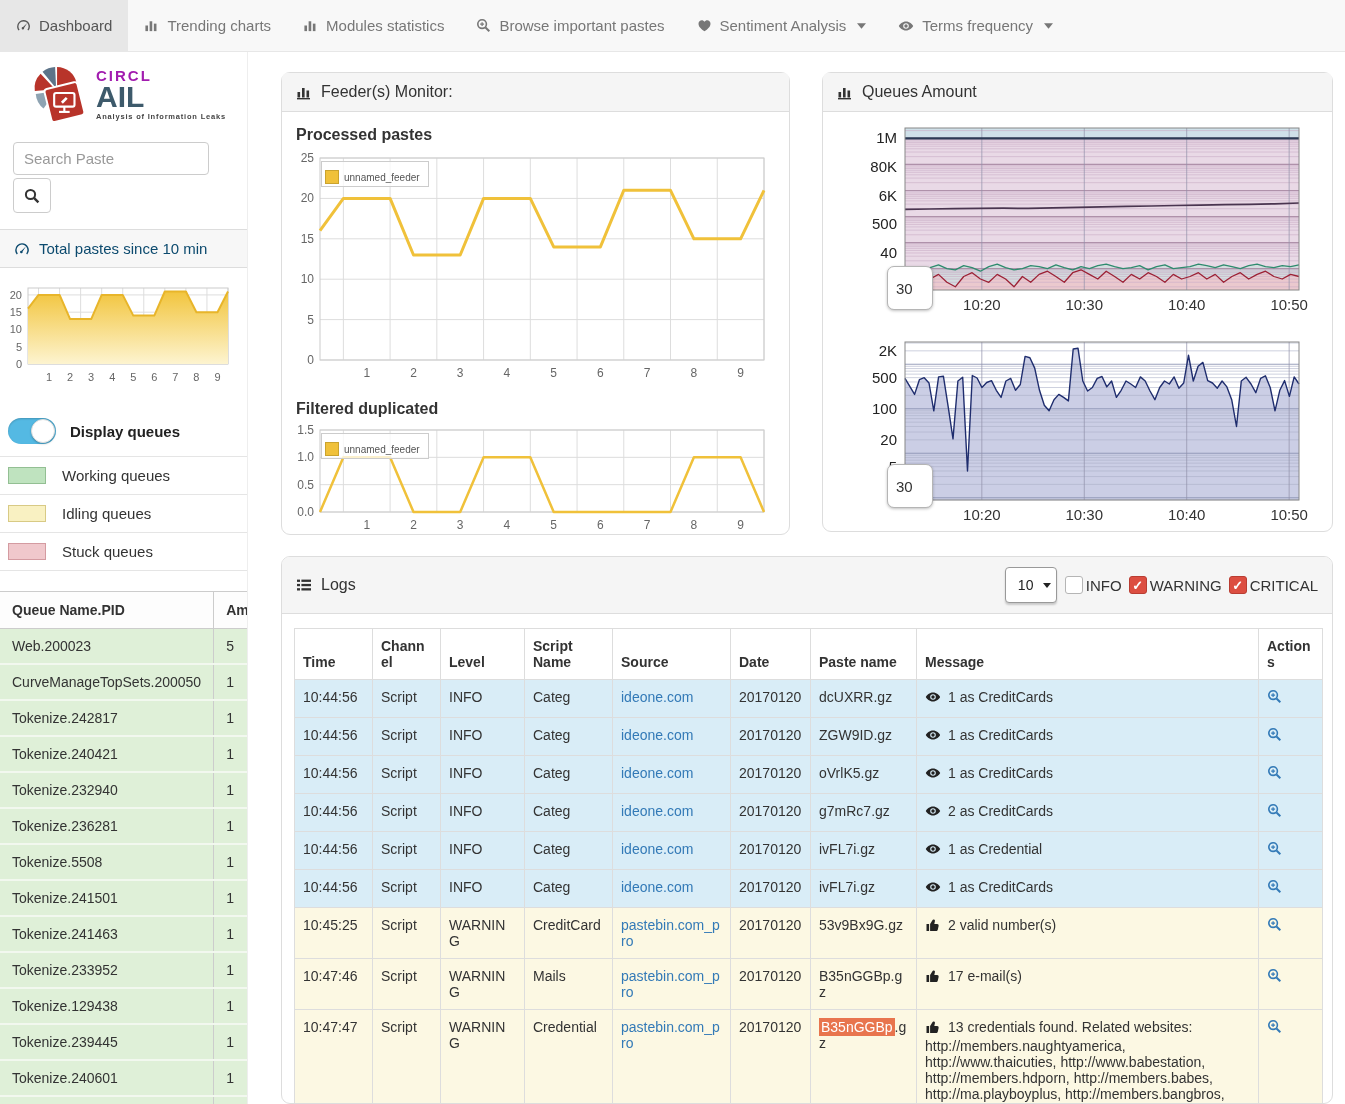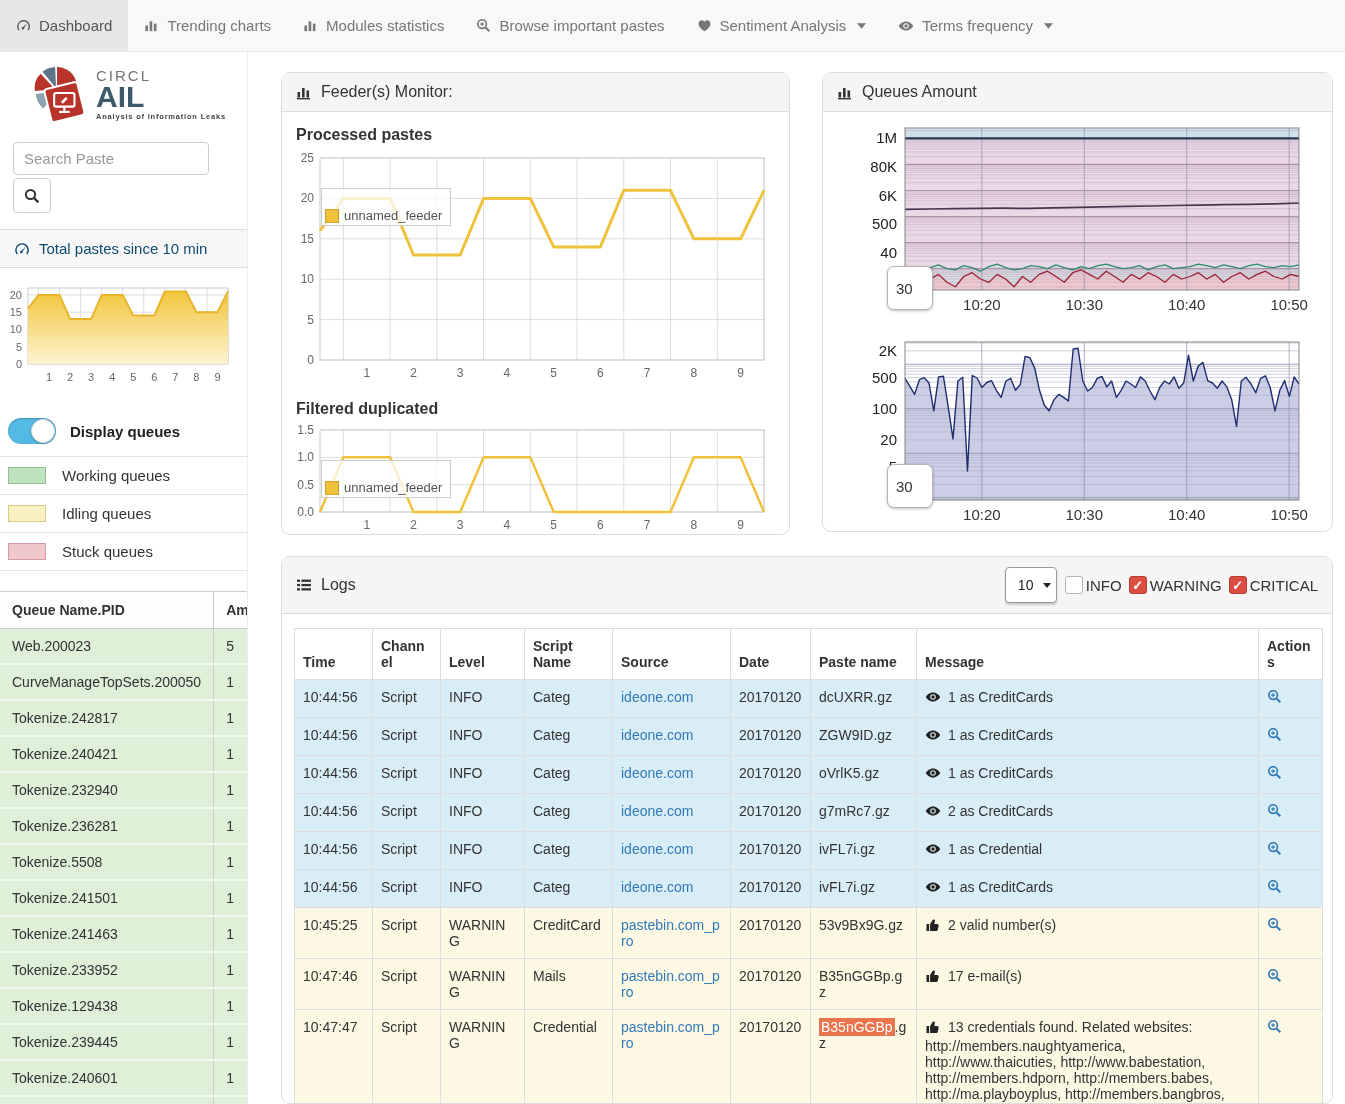--- a/index.html
+++ b/index.html
@@ -16,21 +16,21 @@
   .caret { display:inline-block; margin-left:3px; }
 
   
   .icn { display:inline-flex; align-items:center; justify-content:center; }
   .icn svg { fill:currentColor; }
 
   
   .sidebar { position:absolute; left:0; top:52px; width:248px; height:1052px; background:#fff;
              border-right:1px solid #eee; overflow:hidden; }
   .logo-row { display:flex; align-items:center; gap:6px; padding:12px 10px 10px 28px; }
-  .logo-text .brand-top { font-size:15px; font-weight:normal; color:#737373; letter-spacing:2px; }
+  .logo-text .brand-top { font-size:15px; font-weight:bold; color:#a21caf; letter-spacing:2px; }
   .logo-text .brand-main { font-size:30px; font-weight:bold; color:#3d5a6b; line-height:26px; }
   .logo-text .tagline { font-size:7.5px; font-weight:bold; color:#444; letter-spacing:.8px; margin-top:2px; }
   .search-block { padding:8px 38px 0 13px; }
   .search-input { width:196px; height:33px; border:1px solid #ccc; border-radius:4px; padding:6px 10px;
                   font-size:15px; color:#333; font-family:"Liberation Sans",sans-serif; }
   .search-input::placeholder { color:#999; }
   .search-btn { margin-top:3px; width:38px; height:35px; background:#fff; border:1px solid #ccc;
                 border-radius:4px; cursor:pointer; color:#333; display:flex; align-items:center; justify-content:center; }
   .side-header { margin-top:16px; display:flex; align-items:center; gap:9px; padding:10px 14px;
                  border-top:1px solid #ddd; border-bottom:1px solid #ddd; background:#f7f7f7;
@@ -57,22 +57,22 @@
   .panel { position:absolute; background:#fff; border:1px solid #ddd; border-radius:9px; }
   .panel-header { display:flex; align-items:center; gap:9px; padding:10px 14px; background:#f5f5f5;
                   border-bottom:1px solid #ddd; border-radius:5px 5px 0 0; font-size:16px; color:#333; }
   .panel-feeder { left:281px; top:72px; width:509px; height:463px; }
   .panel-queues { left:822px; top:72px; width:511px; height:460px; }
   .panel-logs   { left:281px; top:556px; width:1052px; height:548px; overflow:hidden; }
   .panel-body { padding:12px; position:relative; }
   .chart-title { font-size:16px; font-weight:bold; color:#333; margin:2px 0 4px 2px; }
   .chart-wrap { position:relative; }
   .mini-legend { position:absolute; left:27px; top:13px; display:inline-flex; align-items:center; gap:5px;
-                 border:1px solid #ccc; background:rgba(255,255,255,.75); padding:19px 8px 2px 3px;
-                 font-size:13px; color:#555;margin-top:27px; }
+                 border:1px solid #ccc; background:rgba(255,255,255,.75); padding:8px 8px 2px 3px;
+                 font-size:10px; color:#555; }
   .mini-legend .sw { width:14px; height:14px; background:#f0c13a; border:1px solid #caa32e; }
   .interval-box { position:absolute; width:46px; height:44px; border:1px solid #b5b5b5; border-radius:7px;
                   background:#fff; box-shadow:0 1px 3px rgba(0,0,0,.25); font-size:15px; color:#333;
                   padding:4px 8px; font-family:"Liberation Sans",sans-serif; }
 
   
   .logs-header { justify-content:space-between; }
   .logs-header-left { display:flex; align-items:center; gap:9px; }
   .logs-header-right { display:flex; align-items:center; gap:8px; }
   .pagesize { width:52px; height:36px; border:1px solid #999; border-radius:4px; background:#fff;

